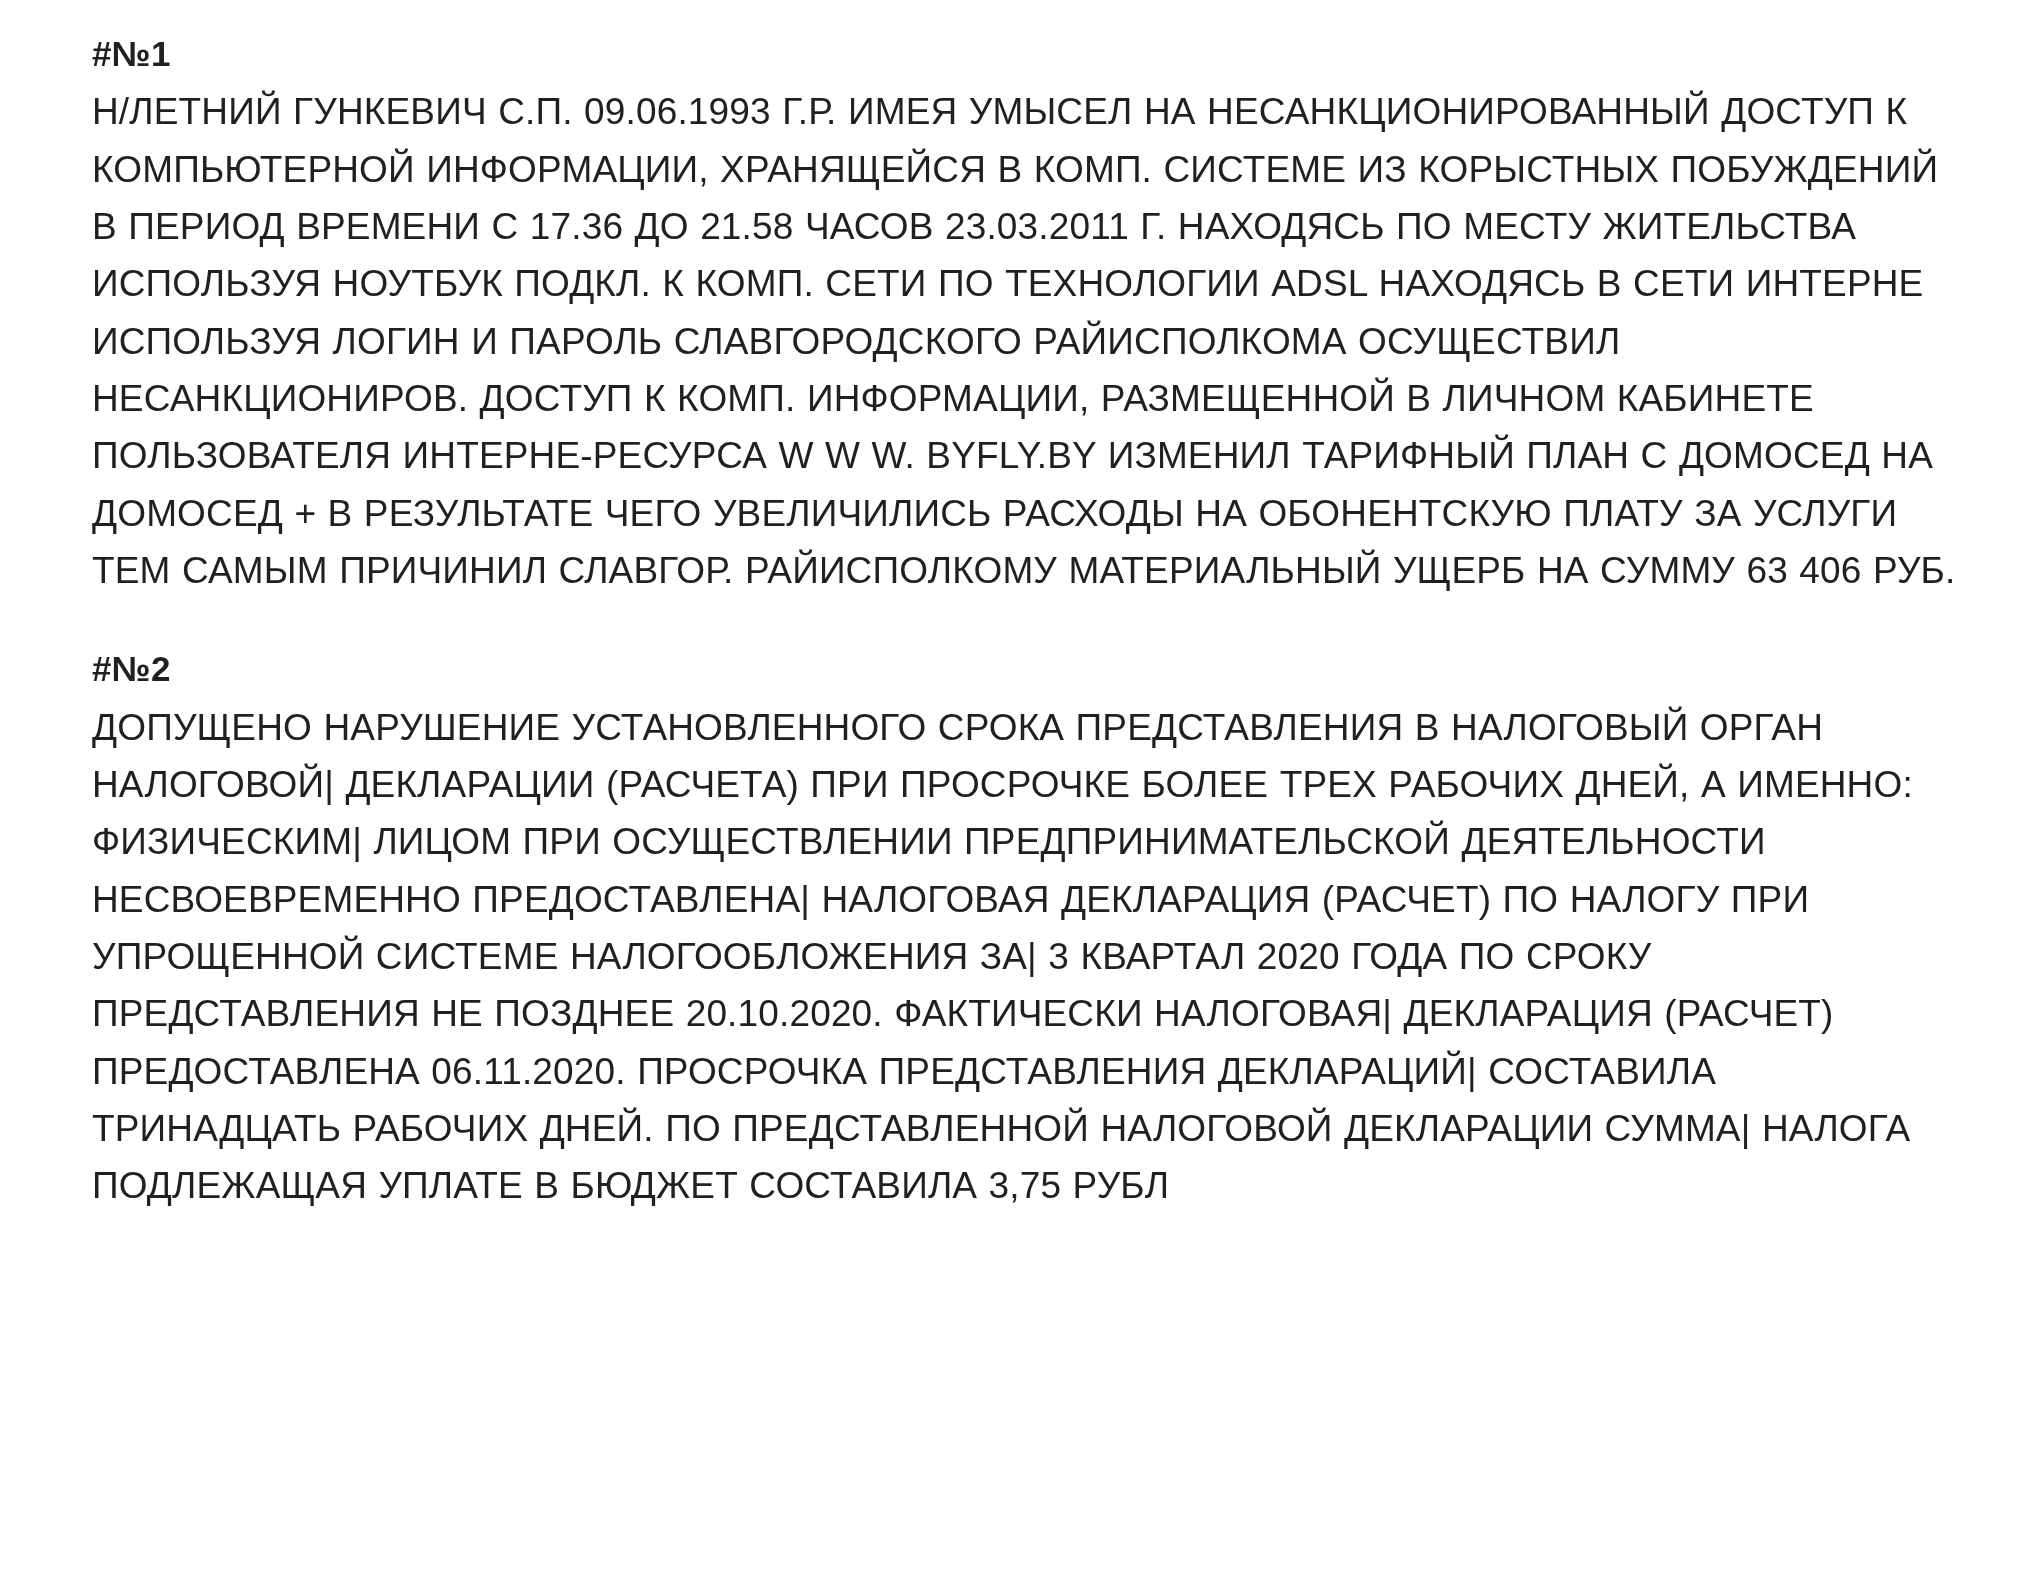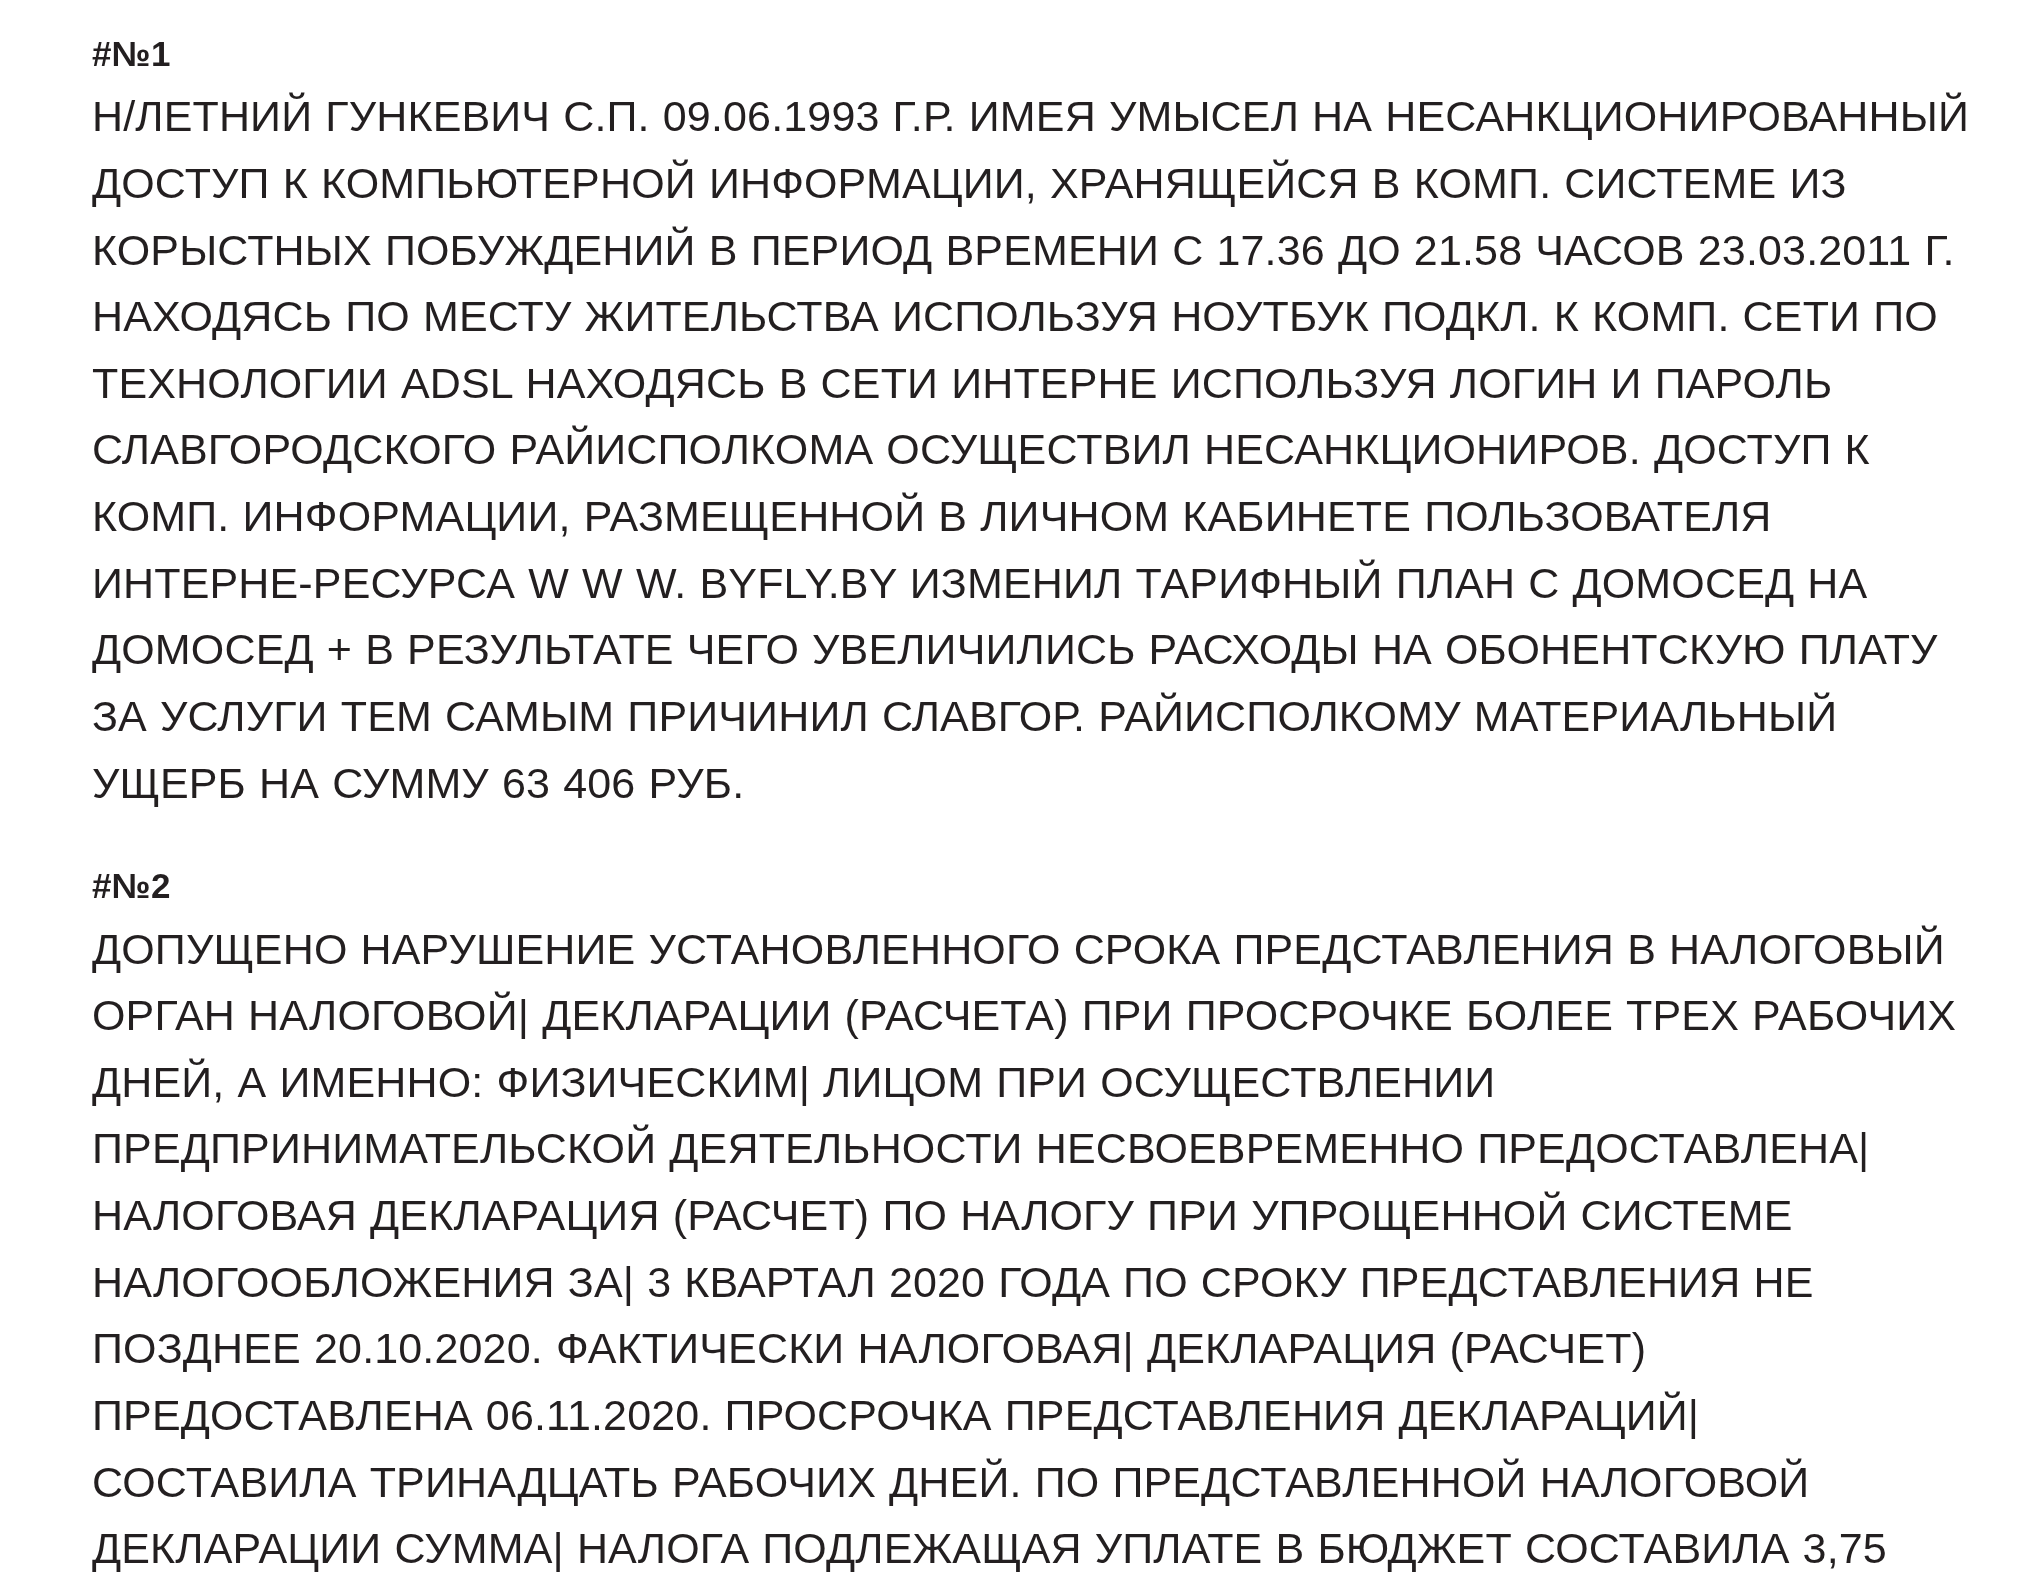--- a/index.html
+++ b/index.html
@@ -28,21 +28,21 @@
   }
   .entry-heading {
     font-size: 35px;
     font-weight: bold;
     line-height: 1.35;
     letter-spacing: 0.2px;
     margin: 0 0 6px 0;
     white-space: pre;
   }
   .entry-body {
-    font-size: 43px;
+    font-size: 37px;
     font-weight: 400;
     line-height: 1.55;
     letter-spacing: 0.15px;
     margin: 0;
     text-align: left;
     word-spacing: 1px;
     max-width: 1890px;
   }
 </style>
 </head>

